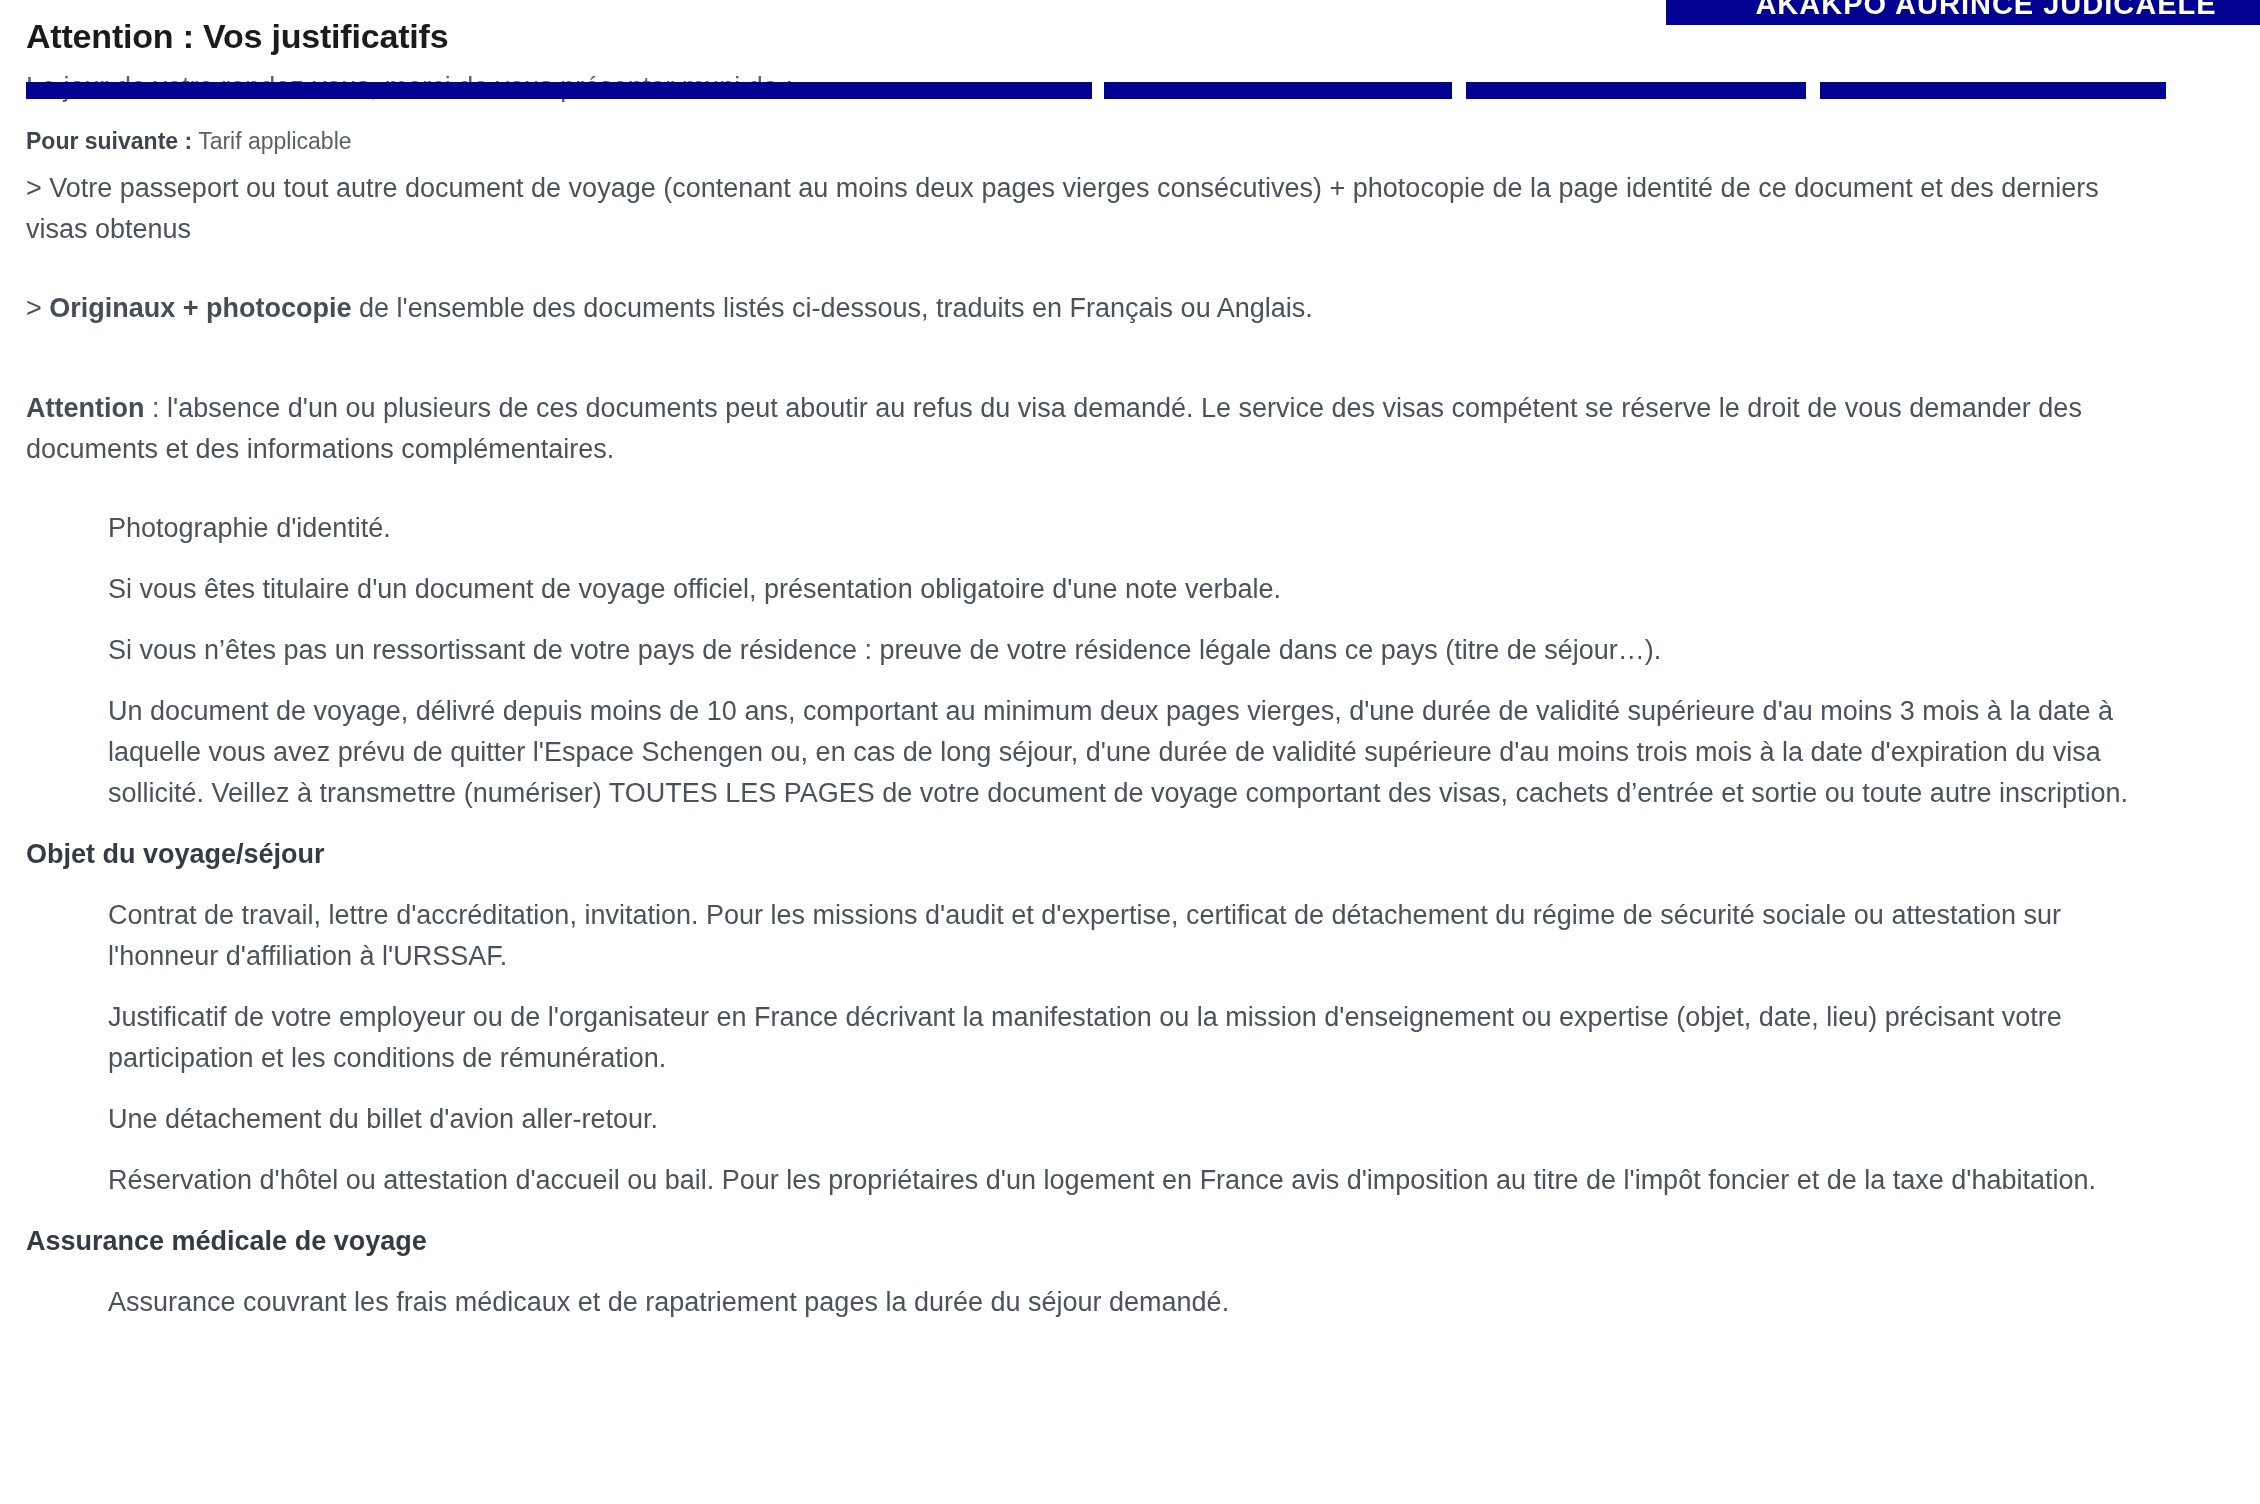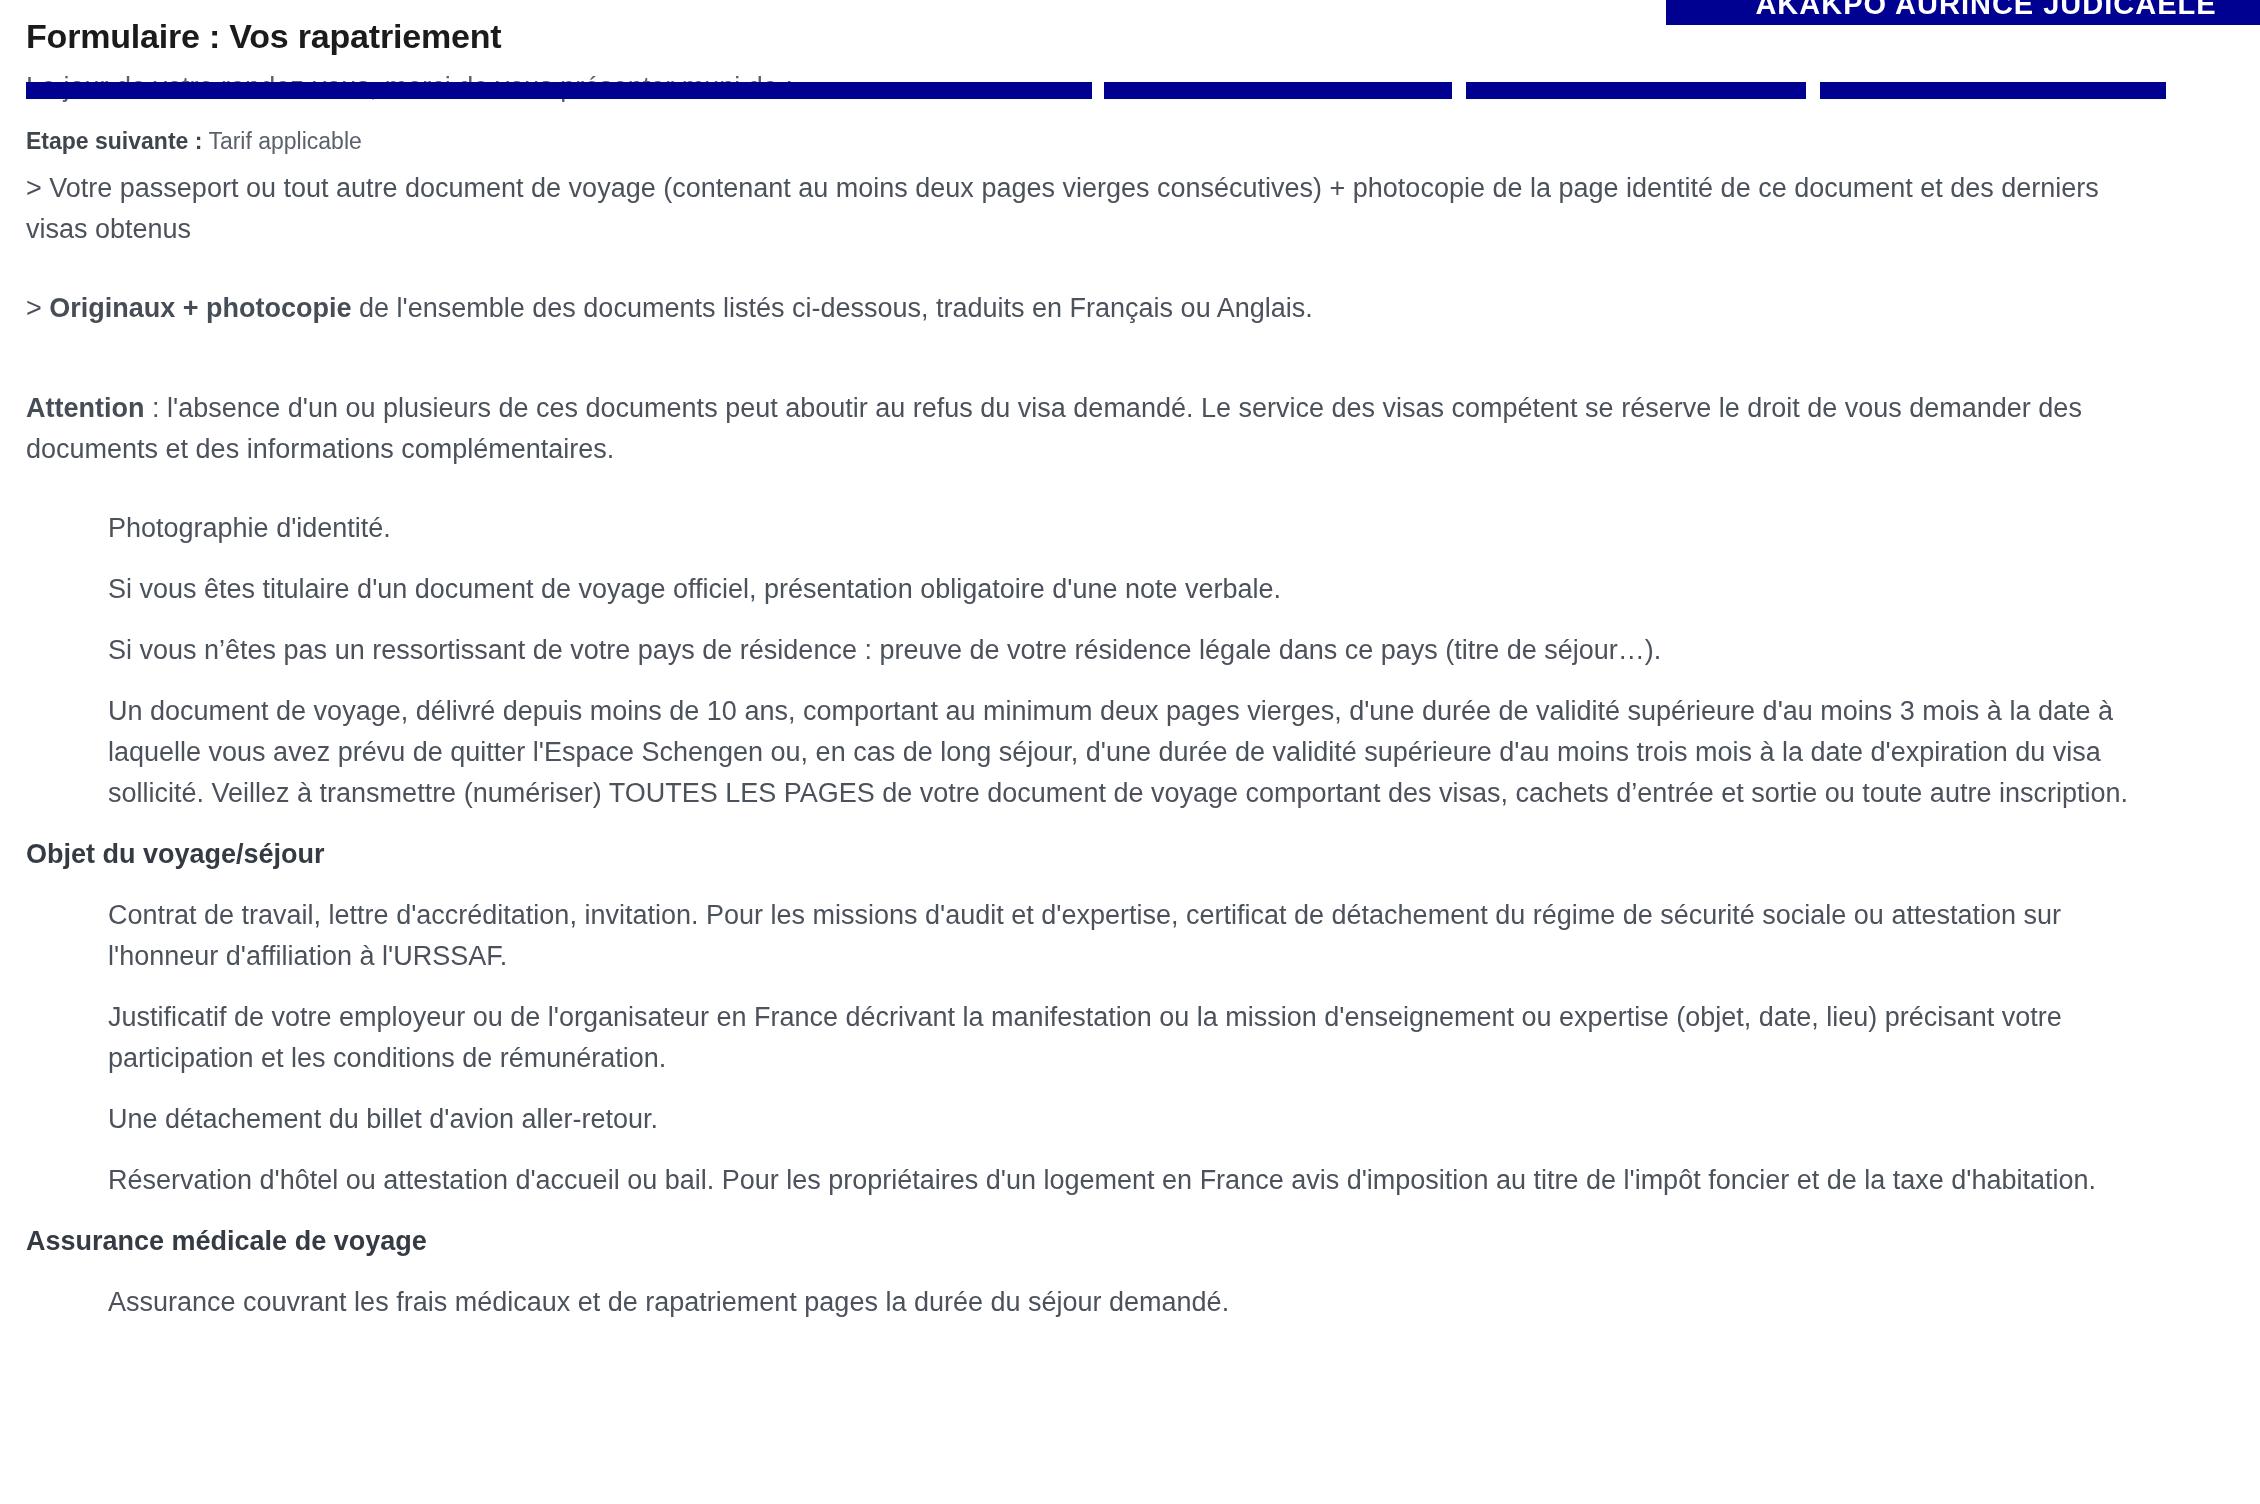--- a/index.html
+++ b/index.html
@@ -72,34 +72,34 @@
 </style>
 </head>
 <body>
 
 <div class="banner">
   <span>AKAKPO AURINCE JUDICAELE</span>
 </div>
 
 <main class="content">
 
-  <h1>Formulaire : Vos rapatriement</h1>
+  <h1>Attention : Vos justificatifs</h1>
 
   <div class="intro-wrap">
     <span class="intro-text">Le jour de votre rendez-vous, merci de vous présenter muni de :</span>
     <div class="bars">
       <span class="bar seg1"></span>
       <span class="bar seg2"></span>
       <span class="bar seg3"></span>
       <span class="bar seg4"></span>
     </div>
   </div>
 
   <p class="next-step">
-    <strong>Etape suivante :</strong>
+    <strong>Pour suivante :</strong>
     <span>Tarif applicable</span>
   </p>
 
   <p class="body-par">&gt; Votre passeport ou tout autre document de voyage (contenant au moins deux pages vierges consécutives) + photocopie de la page identité de ce document et des derniers visas obtenus</p>
 
   <p class="body-par originaux"><span>&gt; </span><strong>Originaux + photocopie</strong><span> de l'ensemble des documents listés ci-dessous, traduits en Français ou Anglais.</span></p>
 
   <p class="body-par"><strong>Attention</strong><span> : l'absence d'un ou plusieurs de ces documents peut aboutir au refus du visa demandé. Le service des visas compétent se réserve le droit de vous demander des documents et des informations complémentaires.</span></p>
 
   <section>

